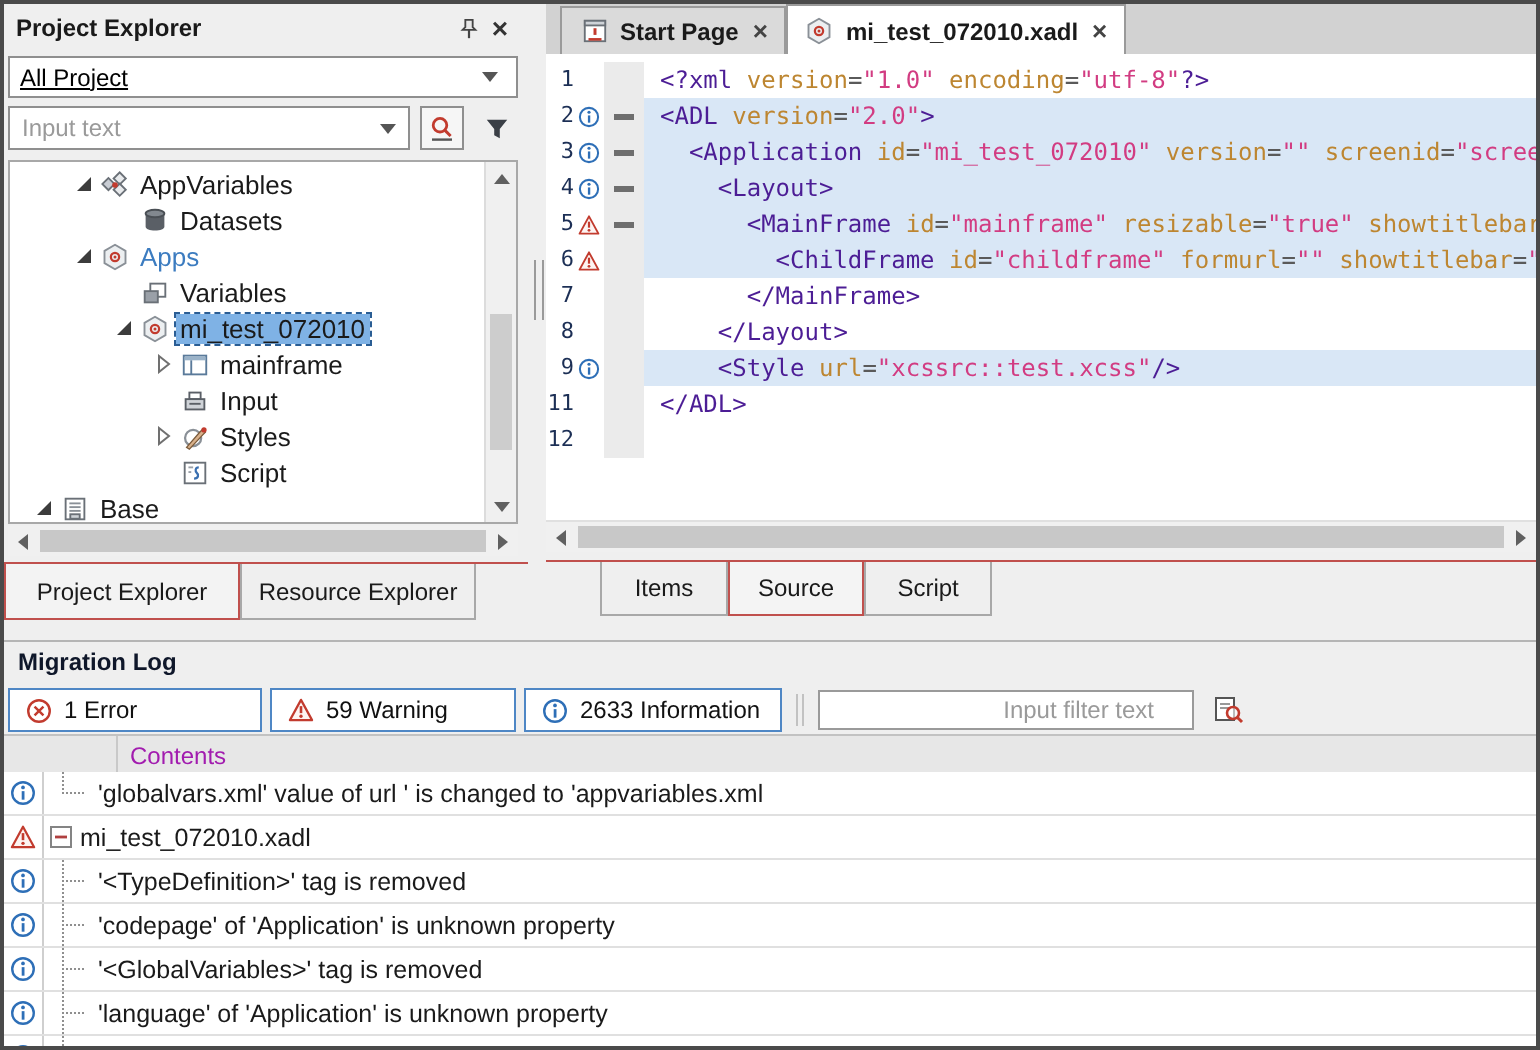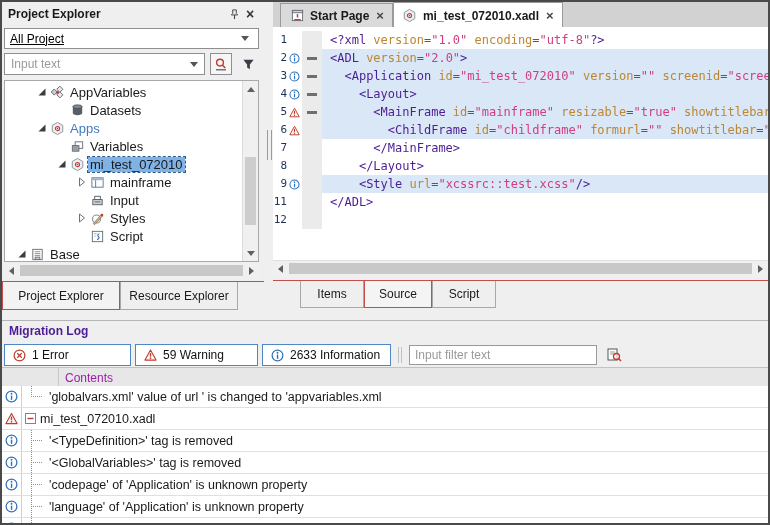--- a/index.html
+++ b/index.html
@@ -59,30 +59,30 @@
   .ln-code{flex:1;padding-left:8px;white-space:pre;overflow:hidden;}
   .ln-code.hl{background:#d9e7f6;}
   .tk-t{color:#4c1d95;} .tk-a{color:#bd8631;} .tk-v{color:#d23c82;} .tk-d{color:#5a5a5a;} .tk-p{color:#333;}
   .ed-hscroll{position:absolute;left:0;right:0;top:258px;height:15px;background:#f0f0f0;display:flex;align-items:center;border-top:1px solid #e0e0e0;}
   .ed-bottom-tabs{position:absolute;left:0;right:0;top:278px;height:30px;border-top:1px solid #c0504d;display:flex;padding-left:27px;background:#efefef;box-sizing:border-box;}
   .ed-bottom-tabs .btab{min-width:64px;padding:0 14px;height:27px;display:flex;align-items:center;justify-content:center;font-size:12px;color:#1a1a1a;border:1px solid #a8a8a8;border-top:none;box-sizing:border-box;background:#efefef;}
   .ed-bottom-tabs .btab.active{border-color:#c0504d;background:#f4f4f4;}
 
   
   .logpanel{position:absolute;left:0;right:0;top:318px;bottom:0;background:#efefef;border-top:1px solid #b5b5b5;}
-  .log-title{height:19px;padding:3px 7px 0;font-size:12px;font-weight:bold;color:#4c1d95;}
+  .log-title{height:19px;padding:3px 7px 0;font-size:12px;font-weight:bold;color:#0f172a;}
   .log-toolbar{height:24px;display:flex;align-items:center;padding:0 2px;gap:4px;}
   .log-filters{display:flex;gap:4px;}
   .log-filter-btn{height:22px;background:#fff;border:1px solid #4f87c5;display:flex;align-items:center;gap:6px;font-size:12px;color:#111;padding:0 7px;box-sizing:border-box;}
   .log-filters > :nth-child(1){width:127px;}
   .log-filters > :nth-child(2){width:123px;}
   .log-filters > :nth-child(3){width:129px;}
   .log-filter-btn .icn{width:14px;height:14px;}
   .log-sep{width:2px;height:16px;border-left:1px solid #c2c2c2;border-right:1px solid #c2c2c2;margin:0 3px;}
-  .log-input{width:188px;height:20px;border:1px solid #9a9a9a;font-size:12px;font-family:"Liberation Sans",sans-serif;padding:0 5px;box-sizing:border-box;}
+  .log-input{width:188px;height:20px;border:1px solid #9a9a9a;font-size:12px;font-family:"Liberation Sans",sans-serif;padding:0 19px;box-sizing:border-box;text-align:right;}
   .log-input::placeholder{color:#9a9a9a;}
   .log-search{width:22px;height:22px;display:flex;align-items:center;justify-content:center;margin-left:2px;}
   .log-header{height:21px;background:#e7e7e7;border-top:1px solid #c2c2c2;border-bottom:1px solid #c2c2c2;display:flex;align-items:center;font-size:12px;color:#a21caf;box-sizing:border-box;}
   .log-h-first{width:56px;height:100%;border-right:1px solid #c9c9c9;flex:none;}
   .log-h-label{padding-left:6px;}
   .log-rows{position:absolute;left:0;right:0;top:65px;bottom:0;background:#fff;overflow:hidden;}
   .log-row{height:21px;display:flex;align-items:center;border-bottom:1px solid #e0e0e0;font-size:12.5px;color:#1a1a1a;white-space:nowrap;}
   .cell-icon{width:19px;height:21px;border-right:1px solid #cfcfcf;display:flex;align-items:center;justify-content:center;flex:none;}
   .cell-icon svg{width:13px;height:13px;}
   .conn{width:14px;height:21px;position:relative;flex:none;margin-left:9px;}
@@ -592,32 +592,32 @@
         </div>
         <div class="log-row">
           <span class="cell-icon">
             <svg viewBox="0 0 14 14" width="13" height="13">
               <circle cx="7" cy="7" r="5.8" fill="#fff" stroke="#2e6fb7" stroke-width="1.3"></circle>
               <rect x="6.3" y="6" width="1.5" height="4.6" fill="#2e6fb7"></rect>
               <circle cx="7" cy="4" r="1" fill="#2e6fb7"></circle>
             </svg>
           </span>
           <span class="conn mid"></span>
-          <span class="log-text">'&lt;GlobalVariables&gt;' tag is removed</span>
+          <span class="log-text">'codepage' of 'Application' is unknown property</span>
         </div>
         <div class="log-row">
           <span class="cell-icon">
             <svg viewBox="0 0 14 14" width="13" height="13">
               <circle cx="7" cy="7" r="5.8" fill="#fff" stroke="#2e6fb7" stroke-width="1.3"></circle>
               <rect x="6.3" y="6" width="1.5" height="4.6" fill="#2e6fb7"></rect>
               <circle cx="7" cy="4" r="1" fill="#2e6fb7"></circle>
             </svg>
           </span>
           <span class="conn mid"></span>
-          <span class="log-text">'codepage' of 'Application' is unknown property</span>
+          <span class="log-text">'&lt;GlobalVariables&gt;' tag is removed</span>
         </div>
         <div class="log-row">
           <span class="cell-icon">
             <svg viewBox="0 0 14 14" width="13" height="13">
               <circle cx="7" cy="7" r="5.8" fill="#fff" stroke="#2e6fb7" stroke-width="1.3"></circle>
               <rect x="6.3" y="6" width="1.5" height="4.6" fill="#2e6fb7"></rect>
               <circle cx="7" cy="4" r="1" fill="#2e6fb7"></circle>
             </svg>
           </span>
           <span class="conn mid"></span>

